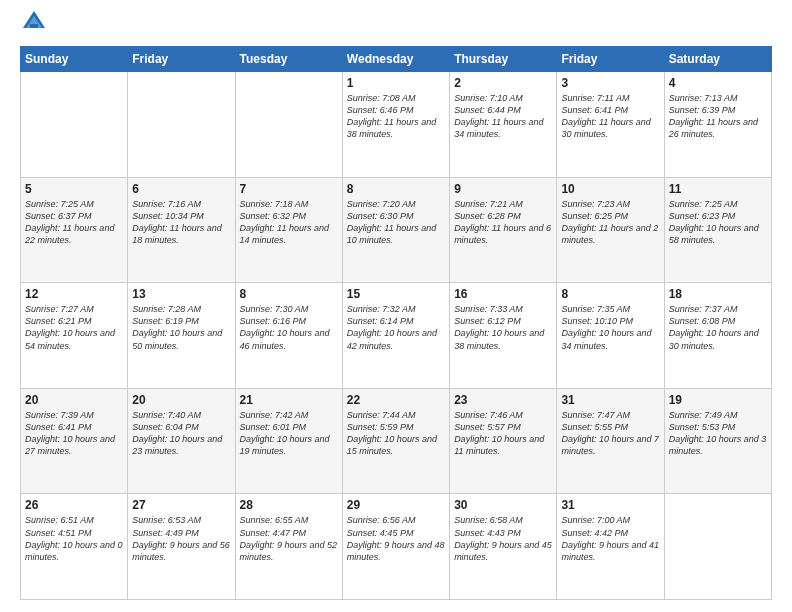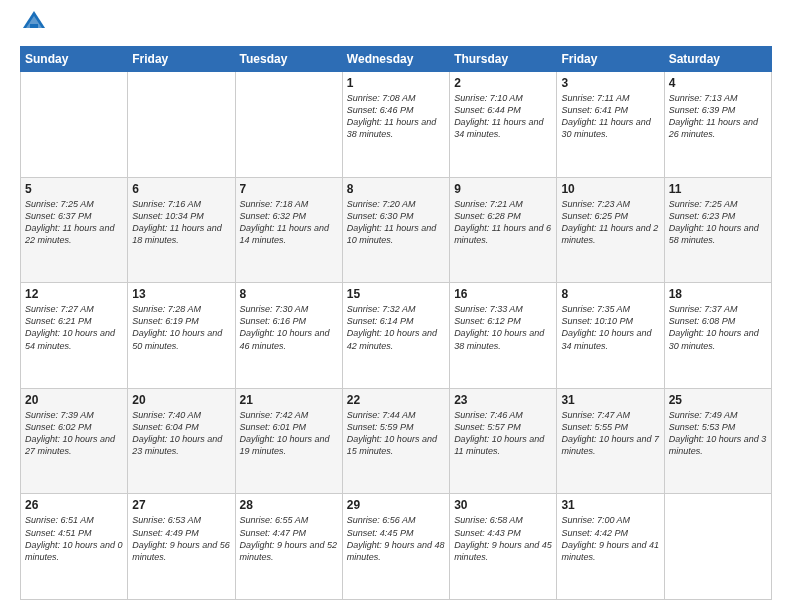--- a/index.html
+++ b/index.html
@@ -275,21 +275,21 @@
             <div class="day-info">Sunrise: 7:37 AM
 Sunset: 6:08 PM
 Daylight: 10 hours
 and 30 minutes.</div>
           </td>
         </tr>
         <tr>
           <td>
             <span class="day-num">20</span>
             <div class="day-info">Sunrise: 7:39 AM
-Sunset: 6:02 PM
+Sunset: 6:41 PM
 Daylight: 10 hours
 and 27 minutes.</div>
           </td>
           <td>
             <span class="day-num">20</span>
             <div class="day-info">Sunrise: 7:40 AM
 Sunset: 6:04 PM
 Daylight: 10 hours
 and 23 minutes.</div>
           </td>
@@ -315,21 +315,21 @@
 and 11 minutes.</div>
           </td>
           <td>
             <span class="day-num">31</span>
             <div class="day-info">Sunrise: 7:47 AM
 Sunset: 5:55 PM
 Daylight: 10 hours
 and 7 minutes.</div>
           </td>
           <td>
-            <span class="day-num">25</span>
+            <span class="day-num">19</span>
             <div class="day-info">Sunrise: 7:49 AM
 Sunset: 5:53 PM
 Daylight: 10 hours
 and 3 minutes.</div>
           </td>
         </tr>
         <tr>
           <td>
             <span class="day-num">26</span>
             <div class="day-info">Sunrise: 6:51 AM

